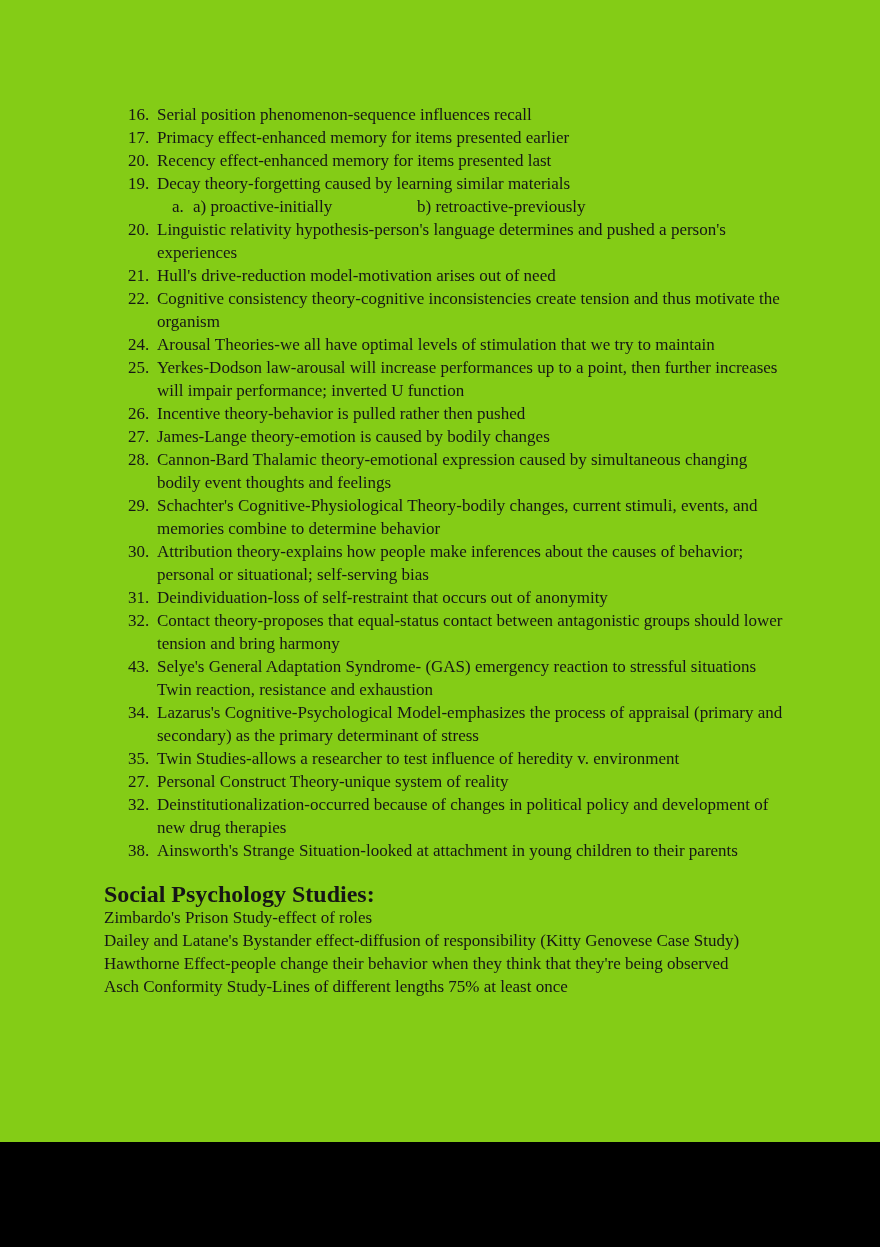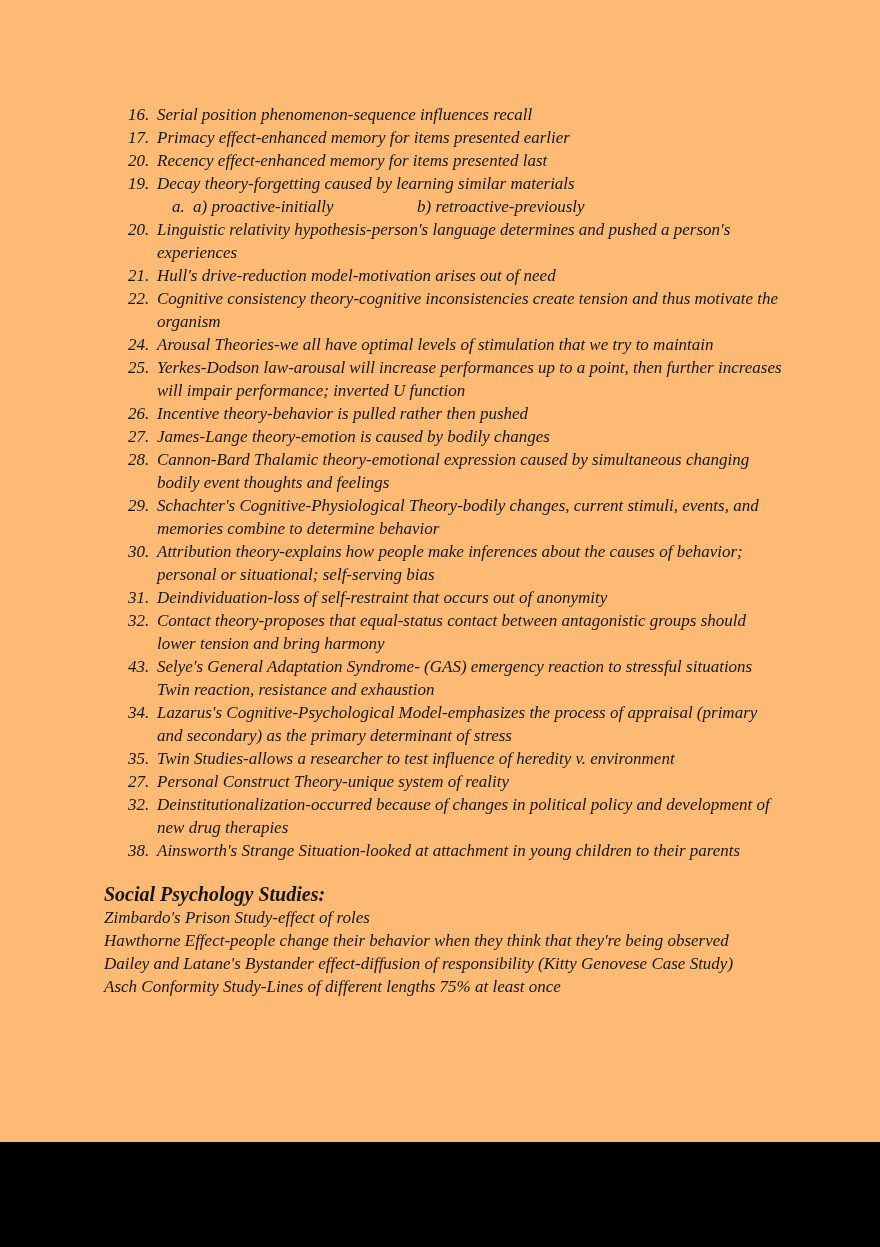--- a/index.html
+++ b/index.html
@@ -4,27 +4,26 @@
 <style>
   html, body {
     margin: 0;
     padding: 0;
     background: #ffffff;
   }
   .page {
     position: relative;
     width: 880px;
     height: 1247px;
-    background: #fdba74;
+    background: #84cc16;
     overflow: hidden;
     font-family: "Liberation Serif", "DejaVu Serif", serif;
     color: #161616;
     font-size: 17px;
     line-height: 23px;
-    font-style: italic;
   }
   .content {
     position: absolute;
     top: 103px;
     left: 104px;
     width: 680px;
   }
   .study-list {
     margin: 0;
     padding: 0;
@@ -48,21 +47,21 @@
     flex: none;
     padding-left: 15px;
     width: 21px;
   }
   .sub-a {
     flex: none;
     width: 224px;
   }
   .section-heading {
     font-weight: bold;
-    font-size: 20px;
+    font-size: 24px;
     line-height: 24px;
     margin: 20px 0 0 0;
   }
   .para-line {
     width: 680px;
   }
   .bottom-bar {
     position: absolute;
     left: 0;
     top: 1142px;
@@ -172,21 +171,21 @@
       <li class="item">
         <span class="num">38.</span>
         <span class="txt">Ainsworth's Strange Situation-looked at attachment in young children to their parents</span>
       </li>
     </ol>
 
     <h2 class="section-heading">Social Psychology Studies:</h2>
 
     <div>
       <div class="para-line">Zimbardo's Prison Study-effect of roles</div>
+      <div class="para-line">Dailey and Latane's Bystander effect-diffusion of responsibility (Kitty Genovese Case Study)</div>
       <div class="para-line">Hawthorne Effect-people change their behavior when they think that they're being observed</div>
-      <div class="para-line">Dailey and Latane's Bystander effect-diffusion of responsibility (Kitty Genovese Case Study)</div>
       <div class="para-line">Asch Conformity Study-Lines of different lengths 75% at least once</div>
     </div>
 
   </div>
 
   <div class="bottom-bar"></div>
 </div>
 
 </body></html>

